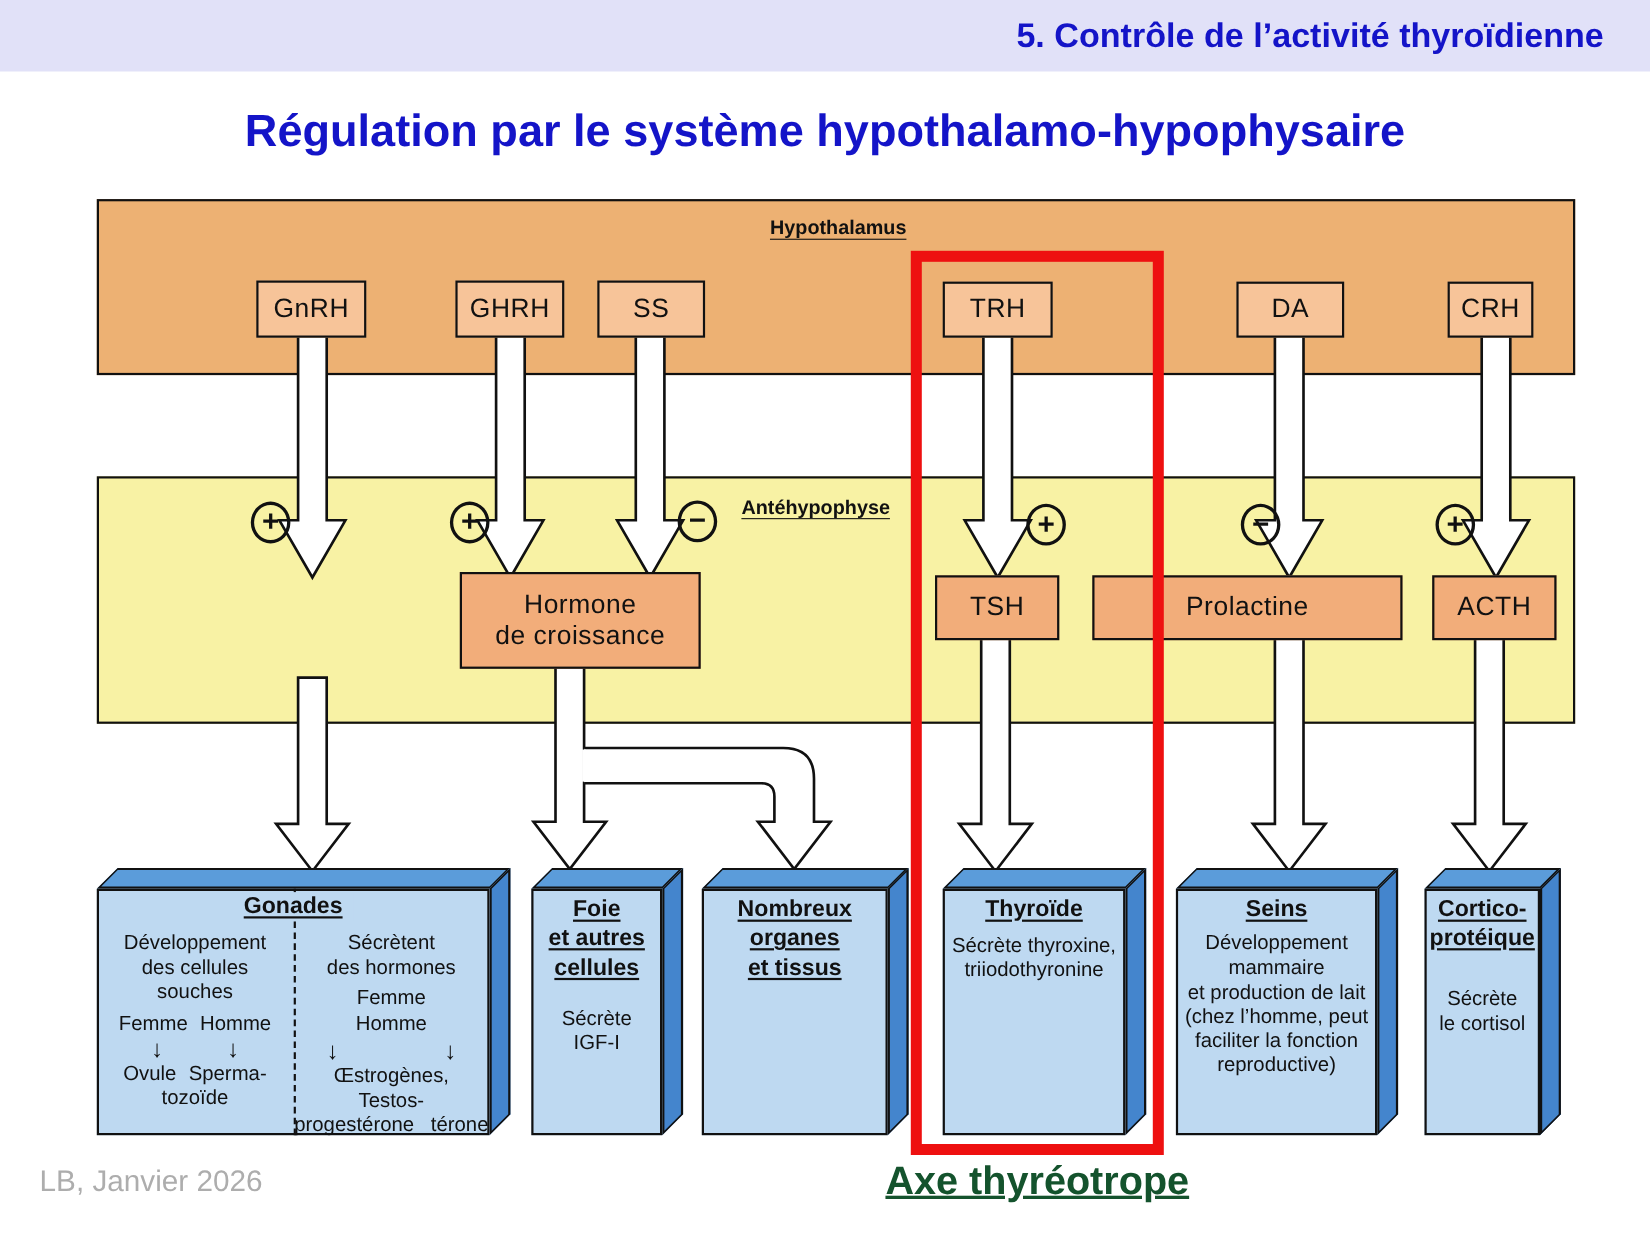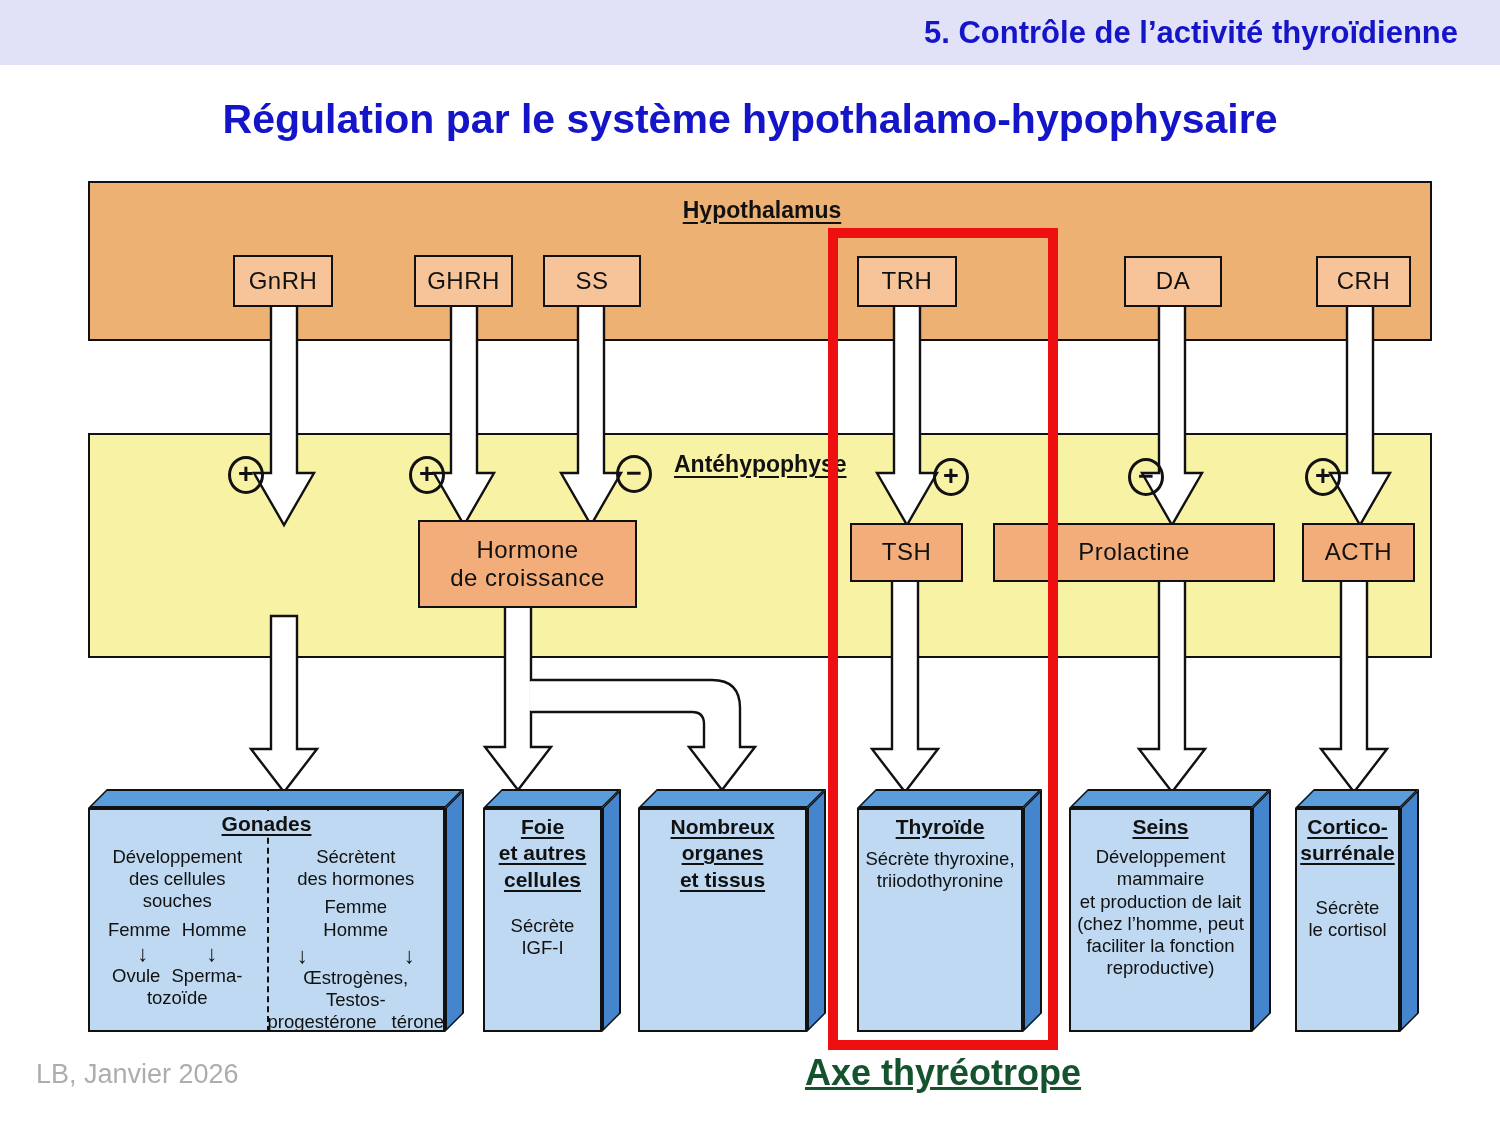--- a/index.html
+++ b/index.html
@@ -10,21 +10,21 @@
   .banner{position:absolute;left:0;top:0;width:1500px;height:65px;background:#e1e1f8;}
   .banner-text{position:absolute;right:42px;top:0;line-height:65px;
                font-size:31px;font-weight:bold;color:#1414c8;}
   .main-title{position:absolute;left:0;top:96px;width:1500px;text-align:center;
               font-size:41px;font-weight:bold;color:#1414c8;}
 
   
   .band{position:absolute;border:2.4px solid #111;box-sizing:border-box;}
   .band-hypo{left:88px;top:181px;width:1344px;height:160px;background:#edb173;}
   .band-pit{left:88px;top:433px;width:1344px;height:225px;background:#f8f2a4;}
-  .band-label{position:absolute;font-size:23px;font-weight:bold;color:#111;
+  .band-label{position:absolute;font-size:18px;font-weight:bold;color:#111;
               text-decoration:underline;text-underline-offset:4px;white-space:nowrap;}
   .lbl-hypo{left:584px;top:14px;width:176px;text-align:center;}
   .lbl-pit{left:584px;top:16px;}
 
   
   .hbox{position:absolute;border:2.4px solid #111;box-sizing:border-box;
         display:flex;align-items:center;justify-content:center;text-align:center;
         font-size:24px;color:#111;letter-spacing:.5px;line-height:1.18;}
   .hbox-rel{background:#f7c499;}
   .hbox-pit{background:#f2ad7a;}
@@ -119,21 +119,21 @@
   <div class="sign" style="left:616px;top:455px;">−</div>
   <div class="sign" style="left:933px;top:458px;">+</div>
   <div class="sign" style="left:1128px;top:458px;">−</div>
   <div class="sign" style="left:1305px;top:458px;">+</div>
 
   <div class="hbox hbox-rel" style="left:233px;top:255px;width:100px;height:52px;">GnRH</div>
   <div class="hbox hbox-rel" style="left:414px;top:255px;width:99px;height:52px;">GHRH</div>
   <div class="hbox hbox-rel" style="left:543px;top:255px;width:98px;height:52px;">SS</div>
   <div class="hbox hbox-rel" style="left:857px;top:256px;width:100px;height:51px;">TRH</div>
   <div class="hbox hbox-rel" style="left:1124px;top:256px;width:98px;height:51px;">DA</div>
-  <div class="hbox hbox-rel" style="left:1316px;top:256px;width:95px;height:51px;">CRH</div>
+  <div class="hbox hbox-rel" style="left:1316px;top:256px;width:78px;height:51px;">CRH</div>
 
   <div class="hbox hbox-pit ml" style="left:418px;top:520px;width:219px;height:88px;">Hormone
 de croissance</div>
   <div class="hbox hbox-pit" style="left:850px;top:523px;width:113px;height:59px;">TSH</div>
   <div class="hbox hbox-pit" style="left:993px;top:523px;width:282px;height:59px;">Prolactine</div>
   <div class="hbox hbox-pit" style="left:1302px;top:523px;width:113px;height:59px;">ACTH</div>
 
   <div class="organ" style="left:88px;top:808px;width:357px;height:224px;">
     <div class="face-top"></div>
     <div class="face-side"></div>
@@ -218,21 +218,21 @@
 reproductive)</div>
     </div>
   </div>
 
   <div class="organ" style="left:1295px;top:808px;width:105px;height:224px;">
     <div class="face-top"></div>
     <div class="face-side"></div>
     <div class="face-front"></div>
     <div class="organ-content">
       <div class="organ-title ml">Cortico-
-surrénale</div>
+protéique</div>
       <div class="organ-body ml" style="margin-top:30px;">Sécrète
 le cortisol</div>
     </div>
   </div>
 
   <div class="red-rect"></div>
 
   <div class="credit">LB, Janvier 2026</div>
   <div class="axis-label">Axe thyréotrope</div>
 

